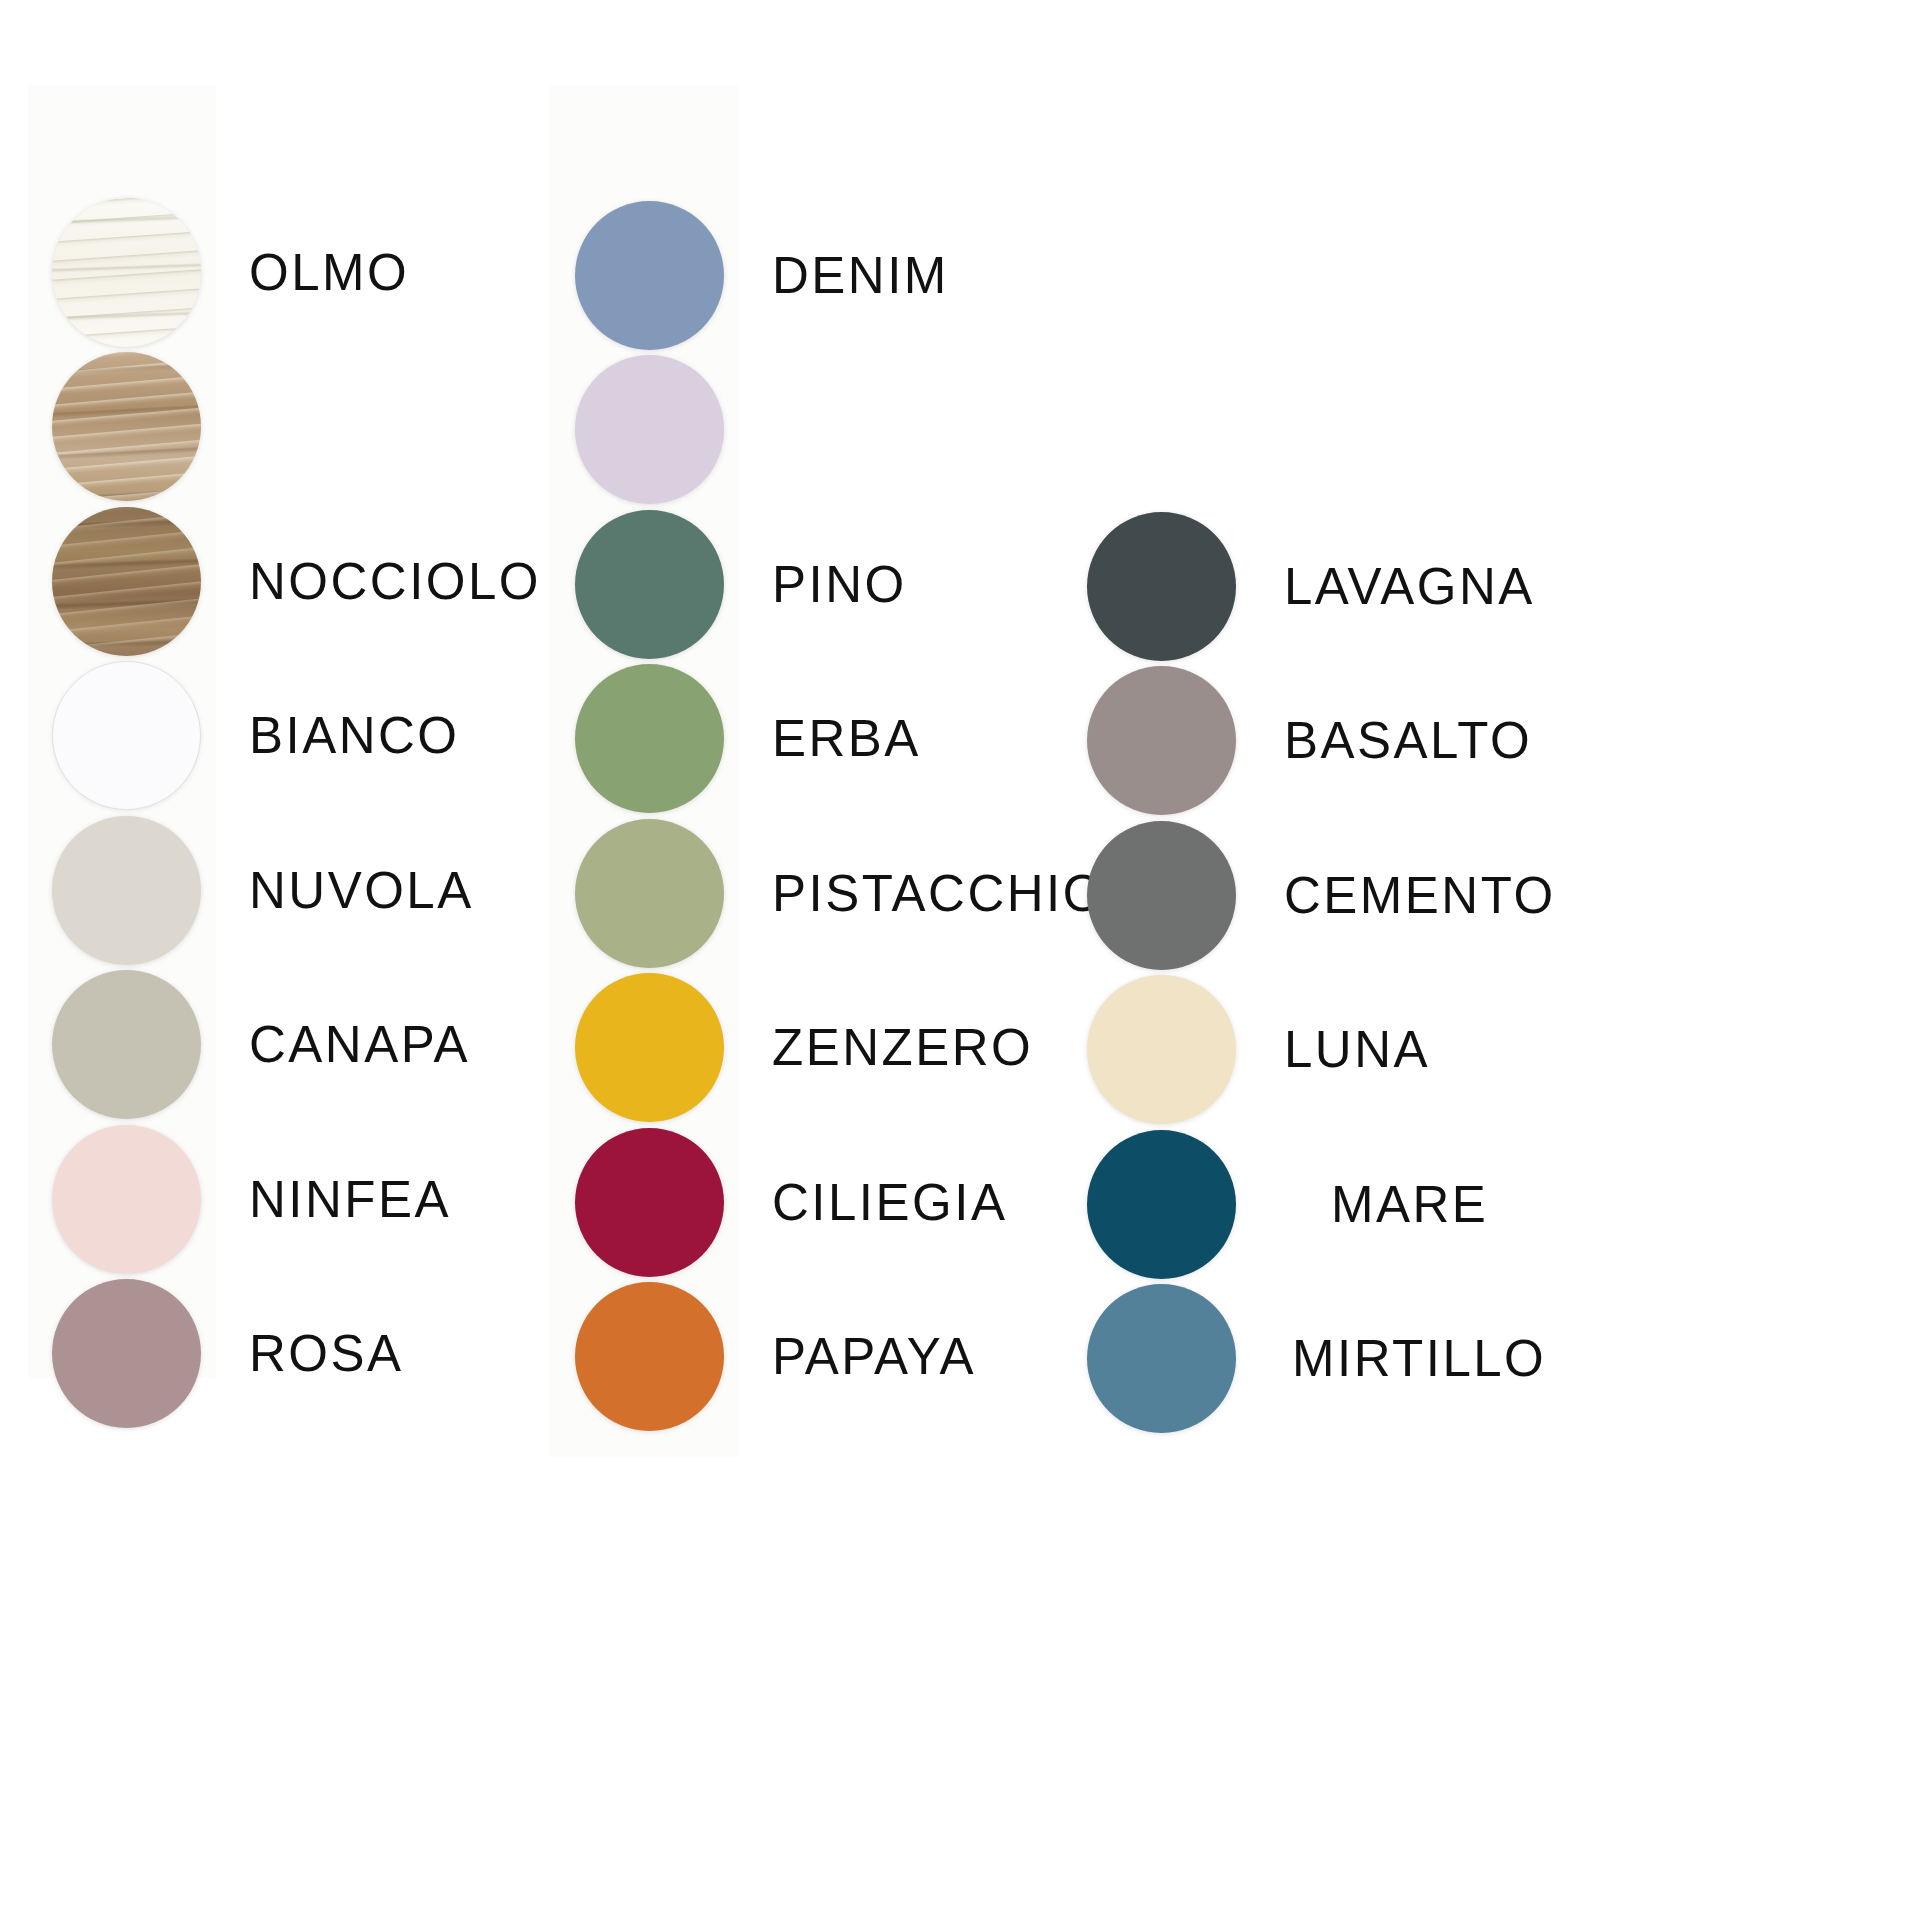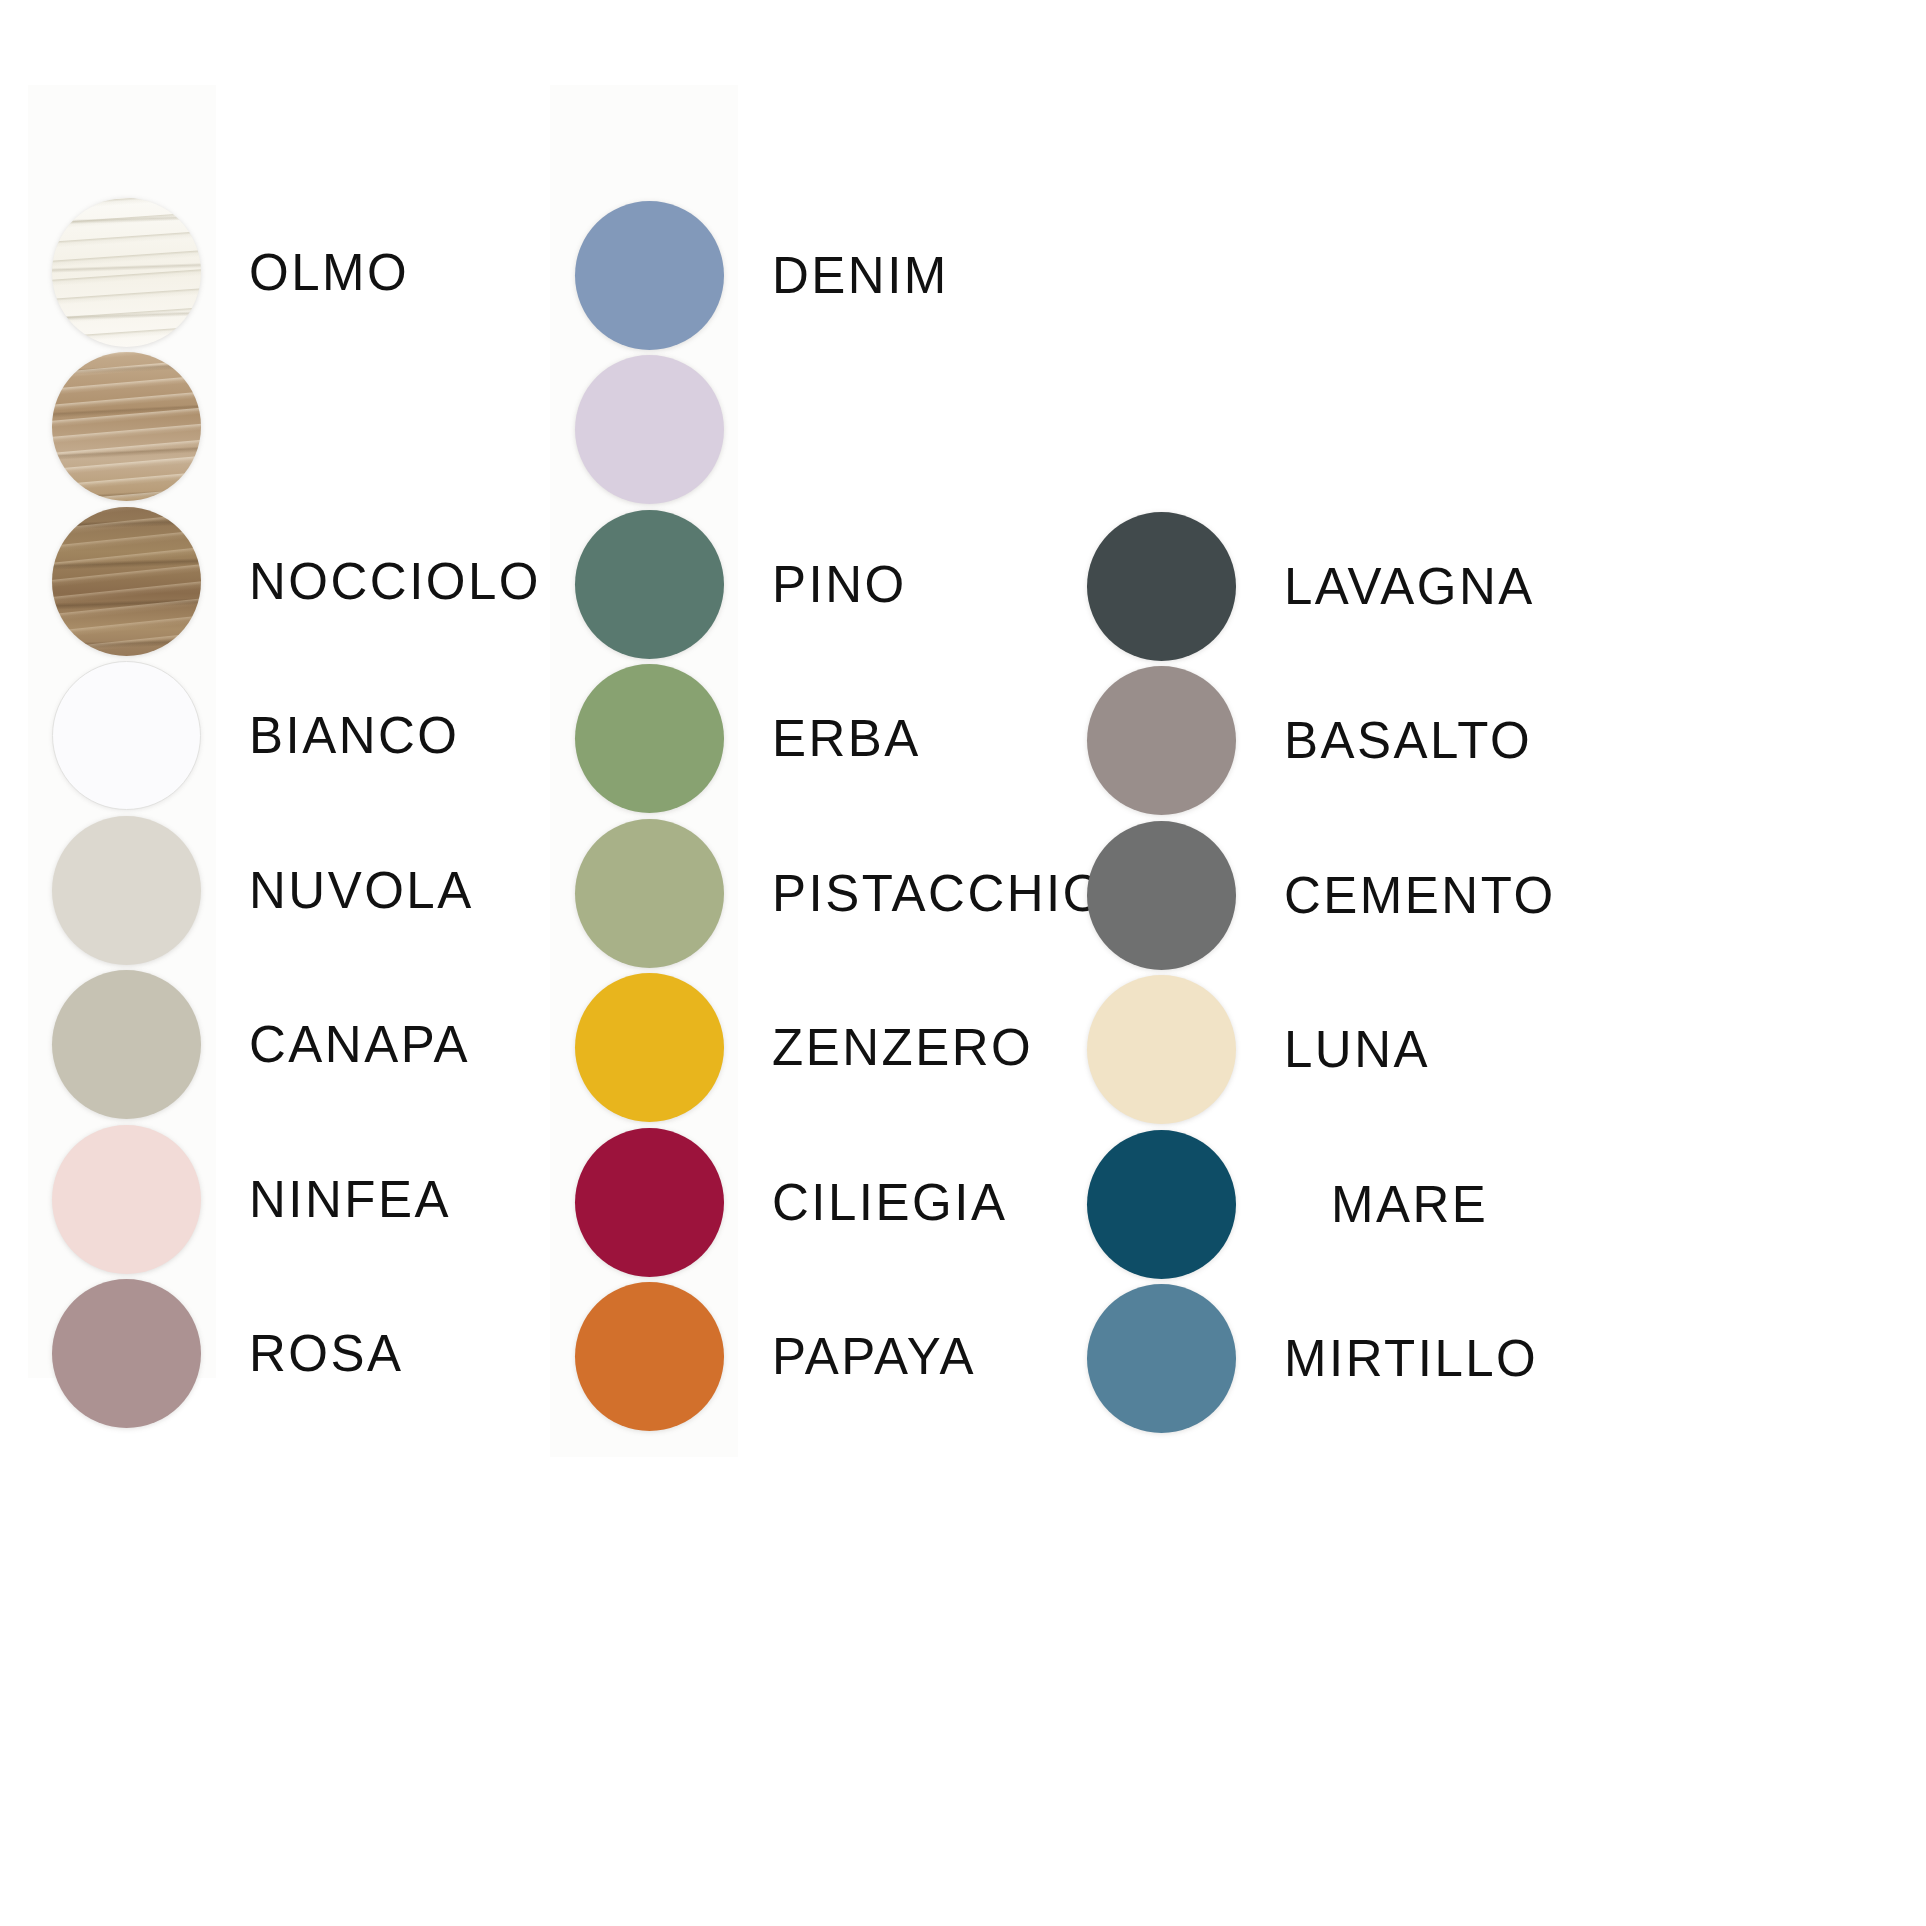--- a/index.html
+++ b/index.html
@@ -258,21 +258,21 @@
           <div class="dot" title="LUNA" style="background: rgb(241, 227, 198);"></div>
         </div>
         <div class="label">LUNA</div>
       </div>
       <div class="swatch-row" style="left: 1087px; top: 1130px; gap: 47px;">
         <div class="dot-wrap">
           <div class="dot" title="MARE" style="background: rgb(14, 77, 102);"></div>
         </div>
         <div class="label">MARE</div>
       </div>
-      <div class="swatch-row" style="left: 1087px; top: 1284px;">
+      <div class="swatch-row" style="left: 1087px; top: 1284px; gap: 8px;">
         <div class="dot-wrap">
           <div class="dot" title="MIRTILLO" style="background: rgb(84, 129, 154);"></div>
         </div>
         <div class="label">MIRTILLO</div>
       </div>
     </div>
   </div>
 
 
 </body></html>

